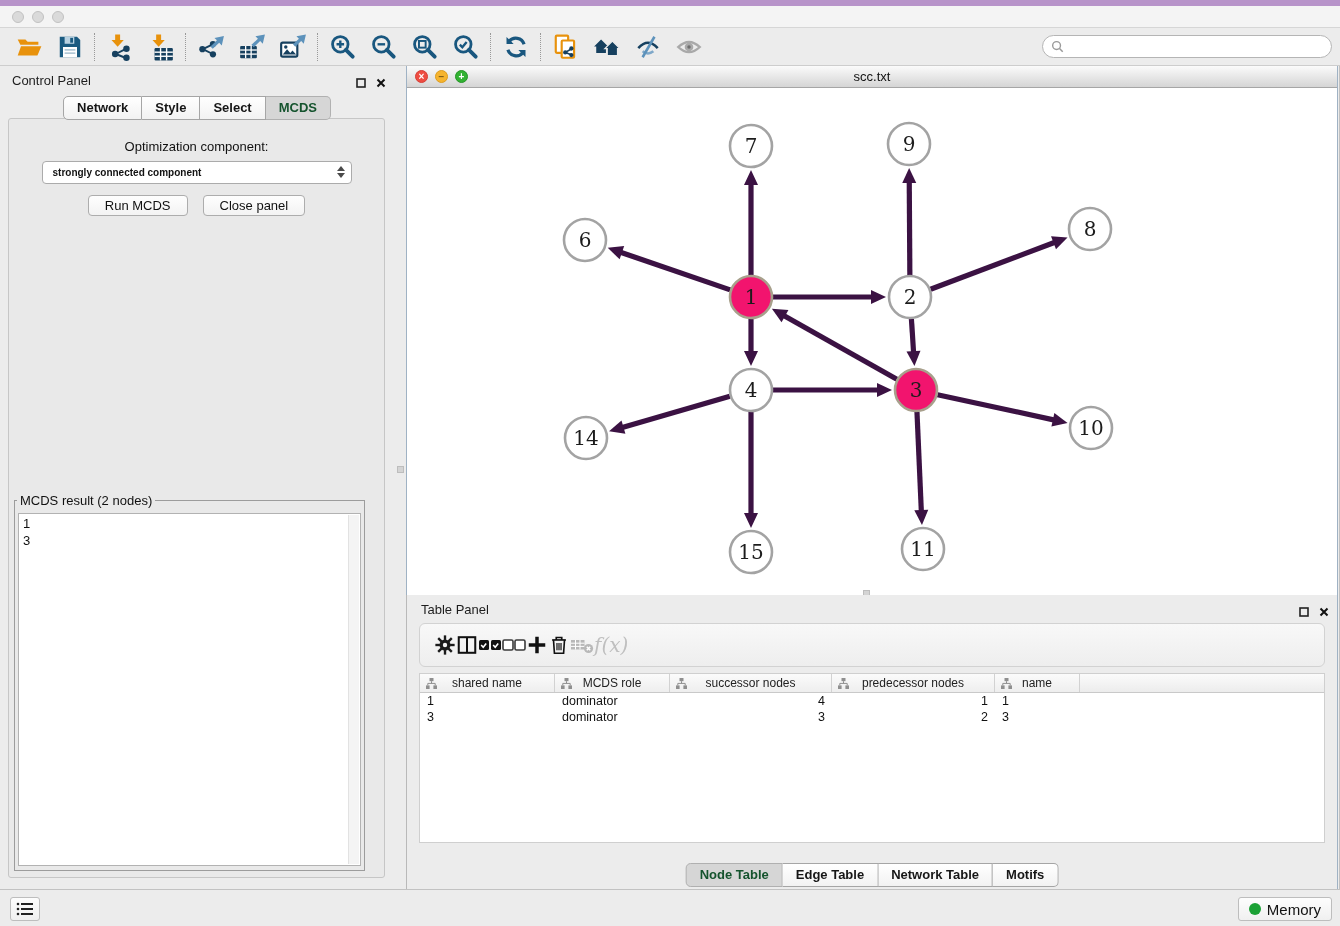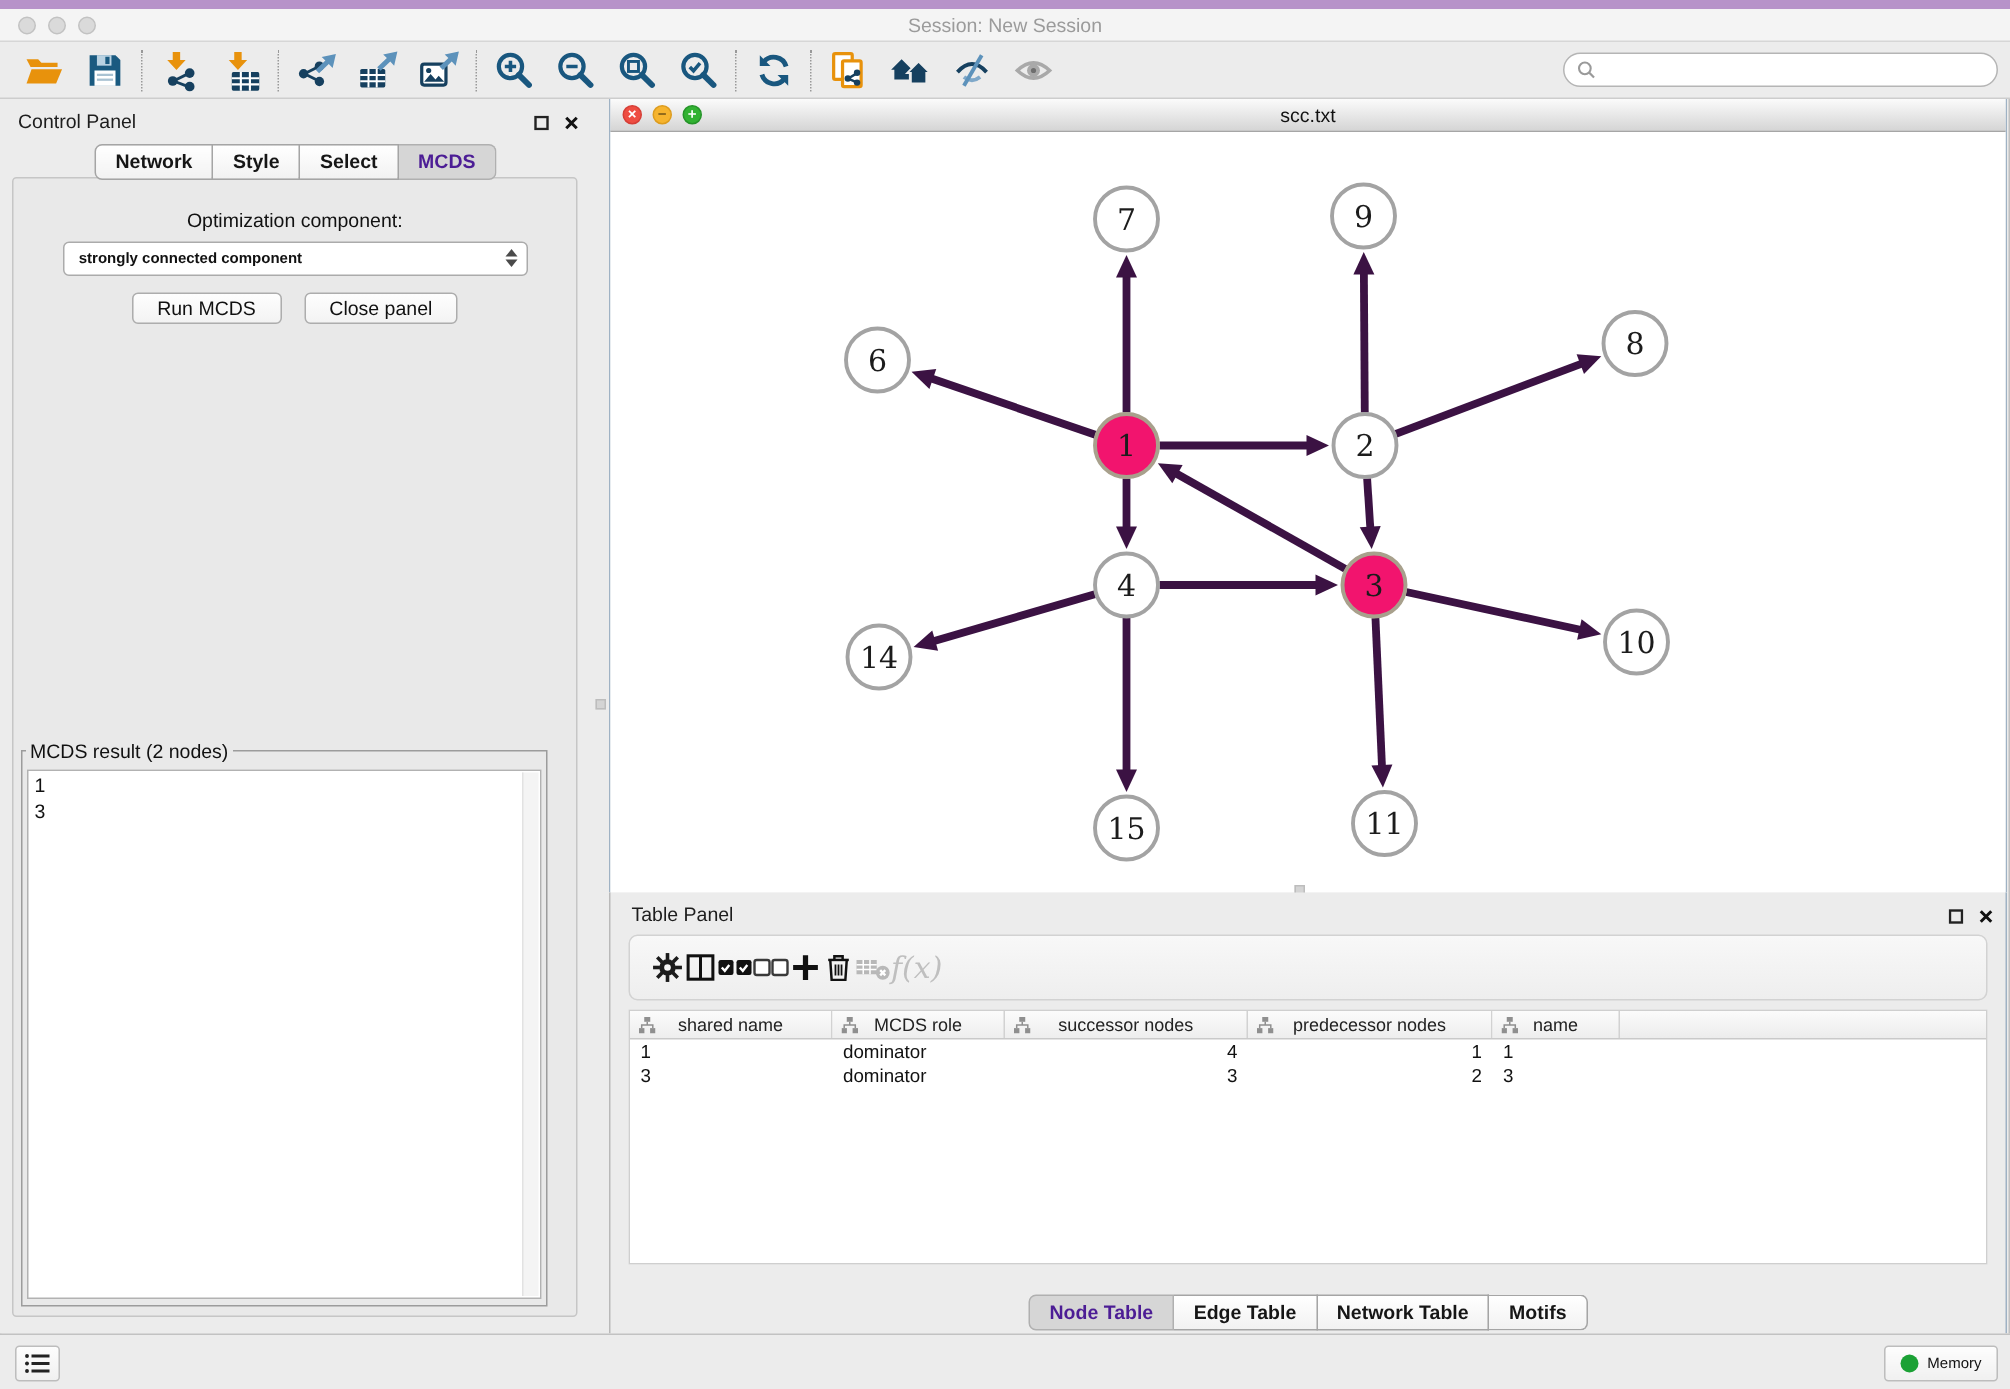--- a/index.html
+++ b/index.html
@@ -25,21 +25,21 @@
 
   
   .control-panel { position:absolute; left:0; top:0; width:394px; height:823px; background:#ececec; }
   .panel-title { position:absolute; left:12px; top:7px; font-size:13px; color:#1d1d1d; }
   .panel-icons { position:absolute; right:8px; top:8px; display:flex; gap:10px; align-items:center; }
   .cp-tabs { position:absolute; top:30px; left:50%; transform:translateX(-50%); z-index:3; }
   .seg { display:flex; }
   .seg .tab { border:1px solid #a5a5a5; border-left:none; background:linear-gradient(#ffffff,#f2f2f2); padding:3px 13px 4px; font-size:13px; font-weight:600; color:#161616; white-space:nowrap; }
   .seg .tab:first-child { border-left:1px solid #a5a5a5; border-radius:5px 0 0 5px; }
   .seg .tab:last-child { border-radius:0 5px 5px 0; }
-  .seg .tab.active { background:#d6d6d6; color:#4c1d95; border-color:#b0b0b0; }
+  .seg .tab.active { background:#d6d6d6; color:#14532d; border-color:#b0b0b0; }
   .cp-box { position:absolute; left:8px; right:9px; top:52px; bottom:11px; background:#e9e9e9; border:1px solid #c6c6c6; border-radius:3px; }
   .opt-label { margin-top:20px; text-align:center; font-size:13px; color:#111; }
   .dropdown { margin:7px auto 0; width:310px; height:23px; background:#fff; border:1px solid #ababab; border-radius:4px; display:flex; align-items:center; padding-left:10px; font-size:10px; color:#111; position:relative;font-weight:bold; }
   .stepper { position:absolute; right:6px; top:4px; display:flex; flex-direction:column; gap:2px; }
   .stepper .up { width:0; height:0; border-left:4px solid transparent; border-right:4px solid transparent; border-bottom:5px solid #4a4a4a; }
   .stepper .dn { width:0; height:0; border-left:4px solid transparent; border-right:4px solid transparent; border-top:5px solid #4a4a4a; }
   .btn-row { margin-top:11px; display:flex; justify-content:center; gap:15px; }
   .mac-btn { height:21px; padding:0 16px; background:linear-gradient(#fefefe,#f3f3f3); border:1px solid #adadad; border-radius:4px; font-size:13px; color:#111; display:flex; align-items:center; font-family:"Liberation Sans",sans-serif; }
   fieldset.result { position:absolute; left:14px; width:351px; top:427px; height:378px; border:1px solid #9c9c9c; }
   fieldset.result legend { font-size:13px; color:#111; padding:0 3px; margin-left:2px; }
@@ -85,21 +85,20 @@
 <div id="app">
 
   <div class="purple-strip"></div>
 
   <div class="titlebar">
     <div class="tl-group">
       <span class="tl"></span>
       <span class="tl"></span>
       <span class="tl"></span>
     </div>
-    <div class="win-title">Session: New Session</div>
   </div>
 
   <div class="toolbar">
     <div class="tbtn">
       <svg viewBox="0 0 26 26" width="28" height="28">
         <path fill="#e8920c" d="M2.5 6h7.2l2 2.2h10v2.6H5z"></path>
         <path fill="#e8920c" d="M5.6 12.2h18.9L20.8 21H2.5z"></path>
       </svg>
     </div>
     <div class="tbtn">
@@ -532,17 +531,17 @@
             <rect x="5" y="2" width="12" height="2"></rect>
         <circle cx="2" cy="8" r="1.3"></circle>
             <rect x="5" y="7" width="12" height="2"></rect>
         <circle cx="2" cy="13" r="1.3"></circle>
             <rect x="5" y="12" width="12" height="2"></rect>
           </g>
       </svg>
     </div>
     <div class="sb-btn" style="right:8px; padding:0 10px;">
       <span class="memdot"></span>
-      <span style="font-size:10px;color:#111;">Memory</span>
+      <span style="font-size:15px;color:#111;">Memory</span>
     </div>
   </div>
 
 </div>
 
 </body></html>

